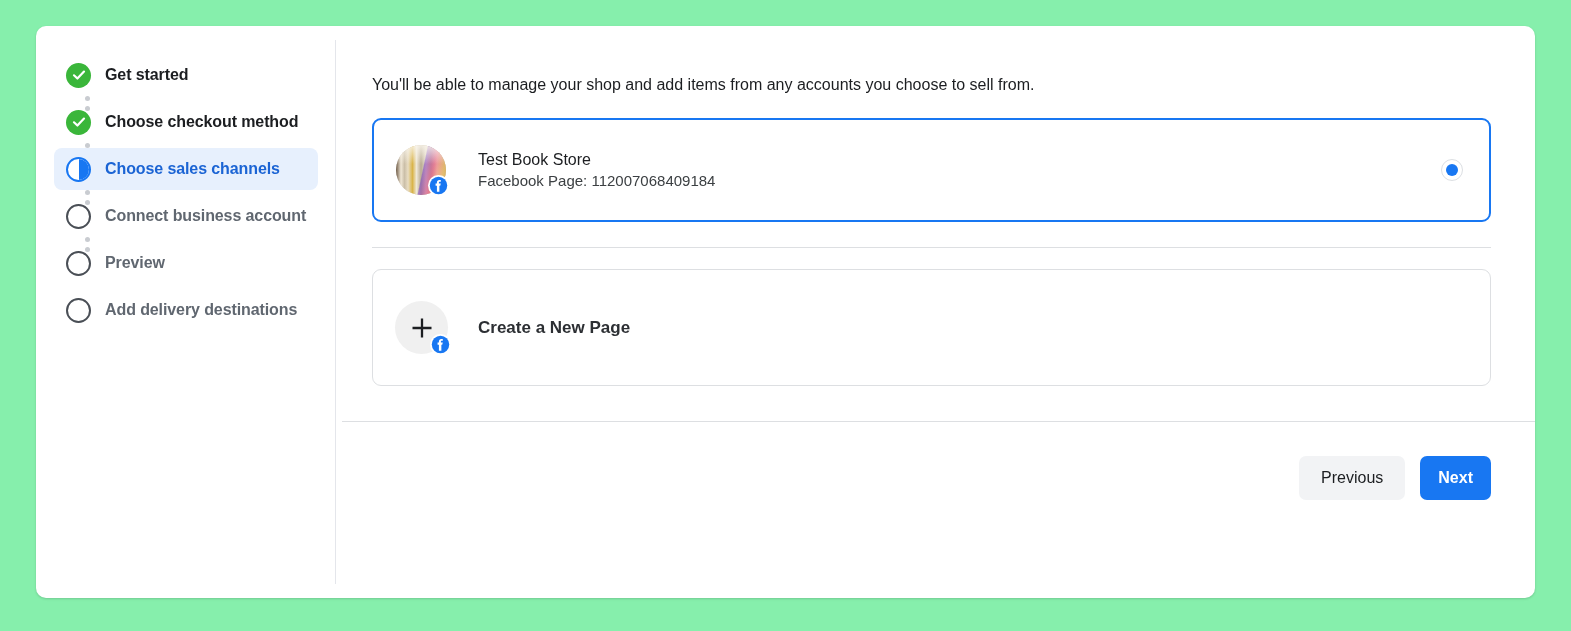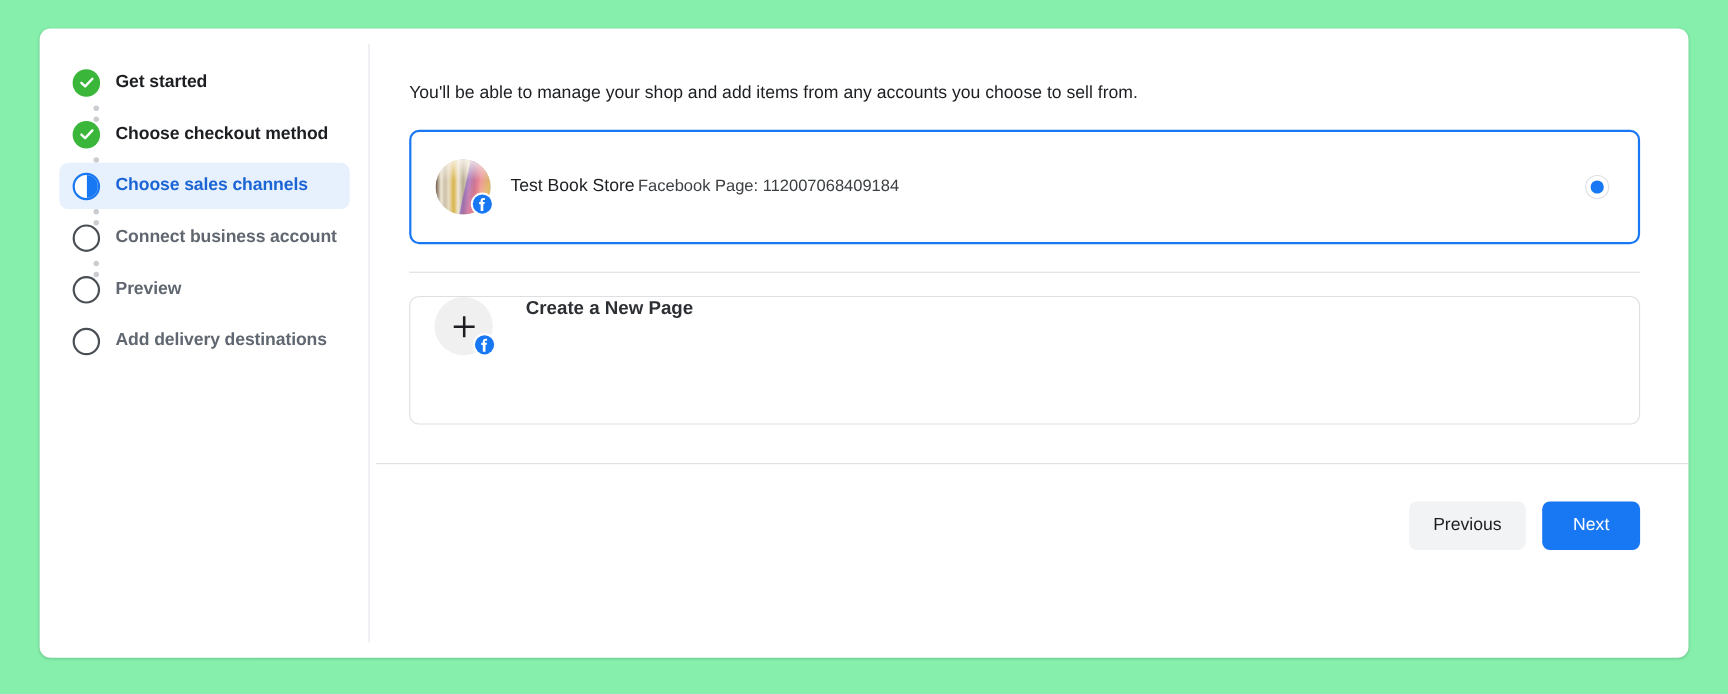--- a/index.html
+++ b/index.html
@@ -201,21 +201,21 @@
     width: 21px;
     height: 21px;
     border-radius: 50%;
     background: #ffffff;
     display: flex;
     align-items: center;
     justify-content: center;
   }
   .avatar-badge svg { display: block; }
 
-  .account-meta { display: flex; flex-direction: row; gap: 3px; }
+  .account-meta { display: flex; flex-direction: column; gap: 3px; margin-left: 14px; }
   .account-name { font-size: 16px; color: #1c1e21; }
   .account-id   { font-size: 15px; color: #3c4043; }
 
   .radio {
     margin-left: auto;
     width: 22px;
     height: 22px;
     border-radius: 50%;
     border: 1px solid #dcdfe3;
     display: flex;
@@ -245,21 +245,21 @@
     background: #dddfe2;
   }
 
   
   .create-card {
     margin-top: 21px;
     height: 117px;
     border: 1px solid #dddfe2;
     border-radius: 9px;
     display: flex;
-    align-items: flex-start;
+    align-items: center;
     padding: 0 22px;
     background: #ffffff;
   }
   .plus-avatar {
     position: relative;
     width: 53px;
     height: 53px;
     flex: 0 0 53px;
     margin-right: 30px;
   }
@@ -297,22 +297,22 @@
     cursor: pointer;
     padding: 0 22px;
   }
   .btn-secondary {
     background: #f2f3f5;
     color: #1c1e21;
   }
   .btn-primary {
     background: #1877f2;
     color: #ffffff;
-    font-weight: normal;
-    padding: 0 28px;
+    font-weight: bold;
+    padding: 0 18px;
   }
 </style>
 </head>
 <body>
 
 <div class="page">
   <div class="wizard-card">
 
     <nav class="stepper">
       <div class="stepper-rail"></div>

